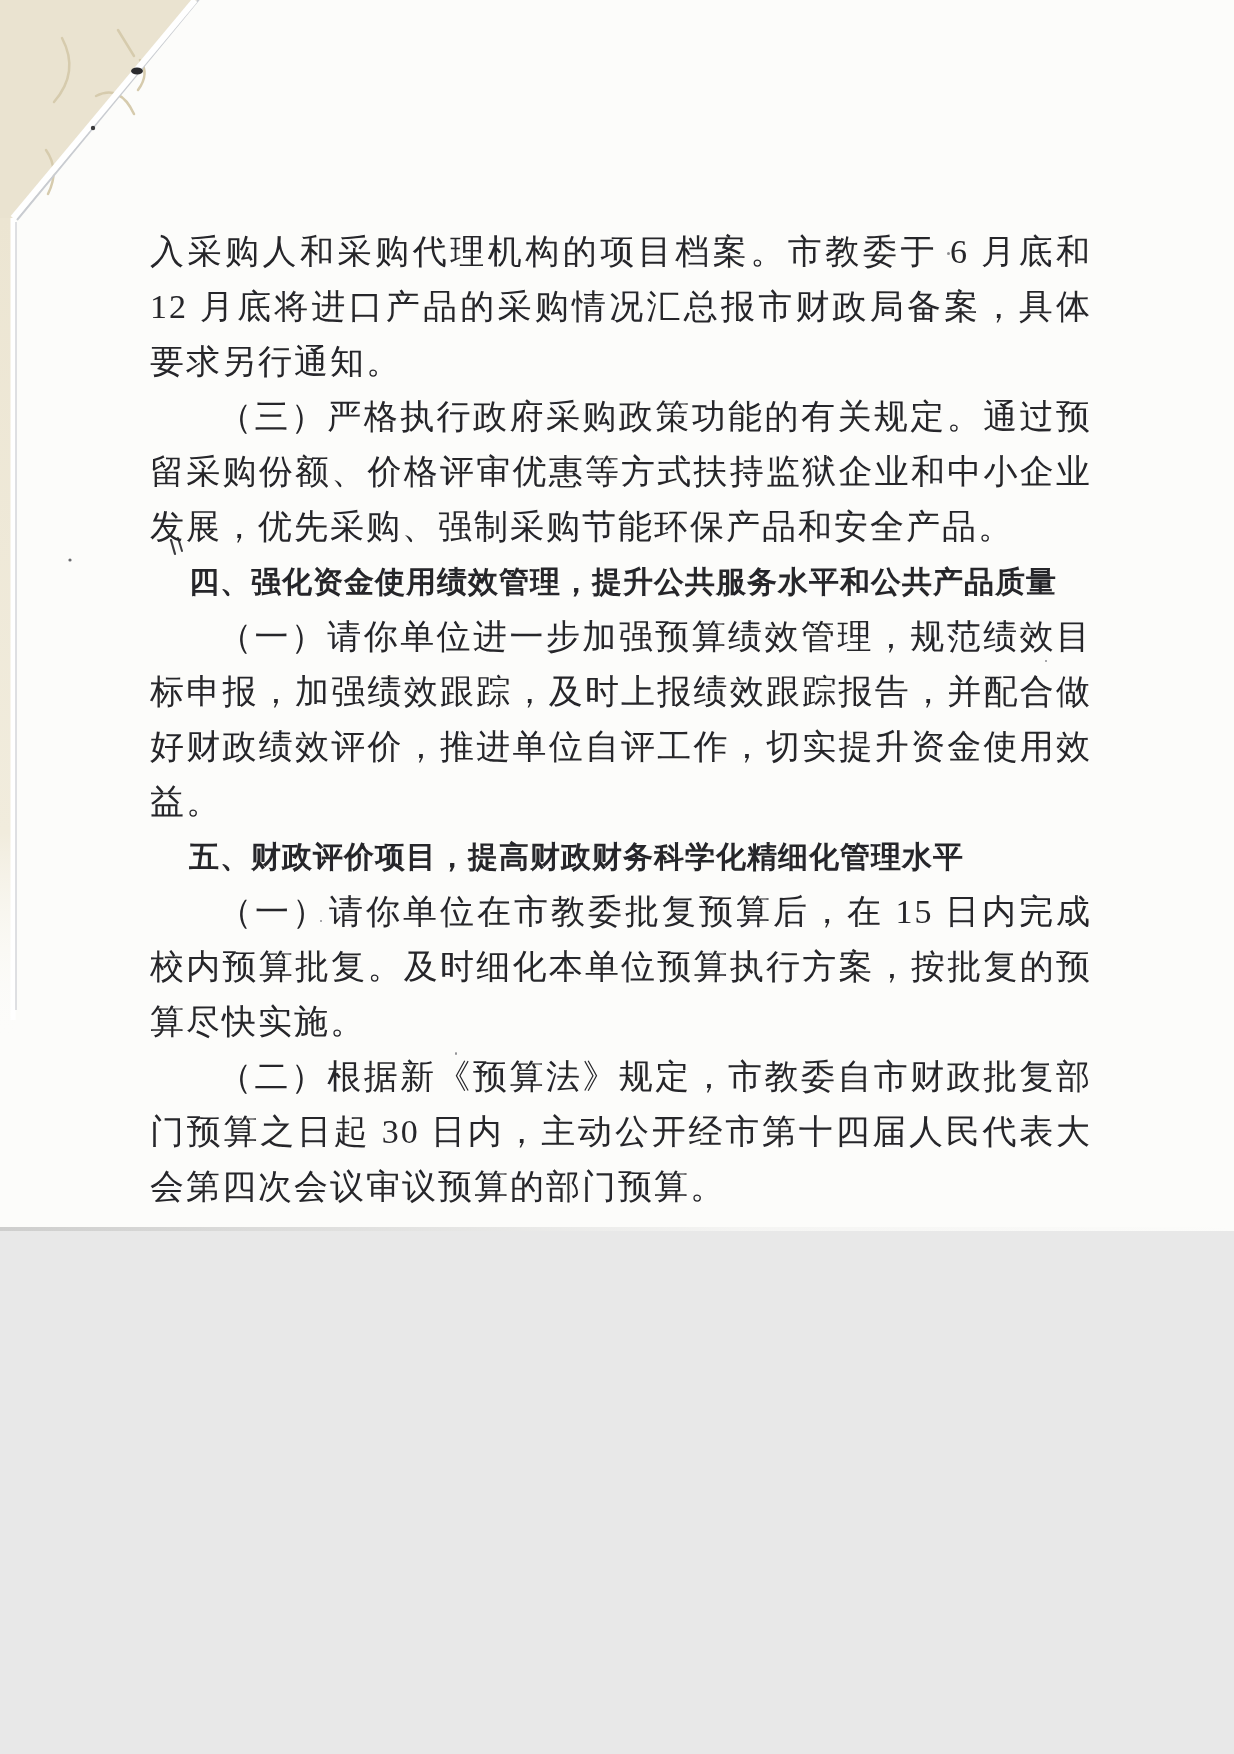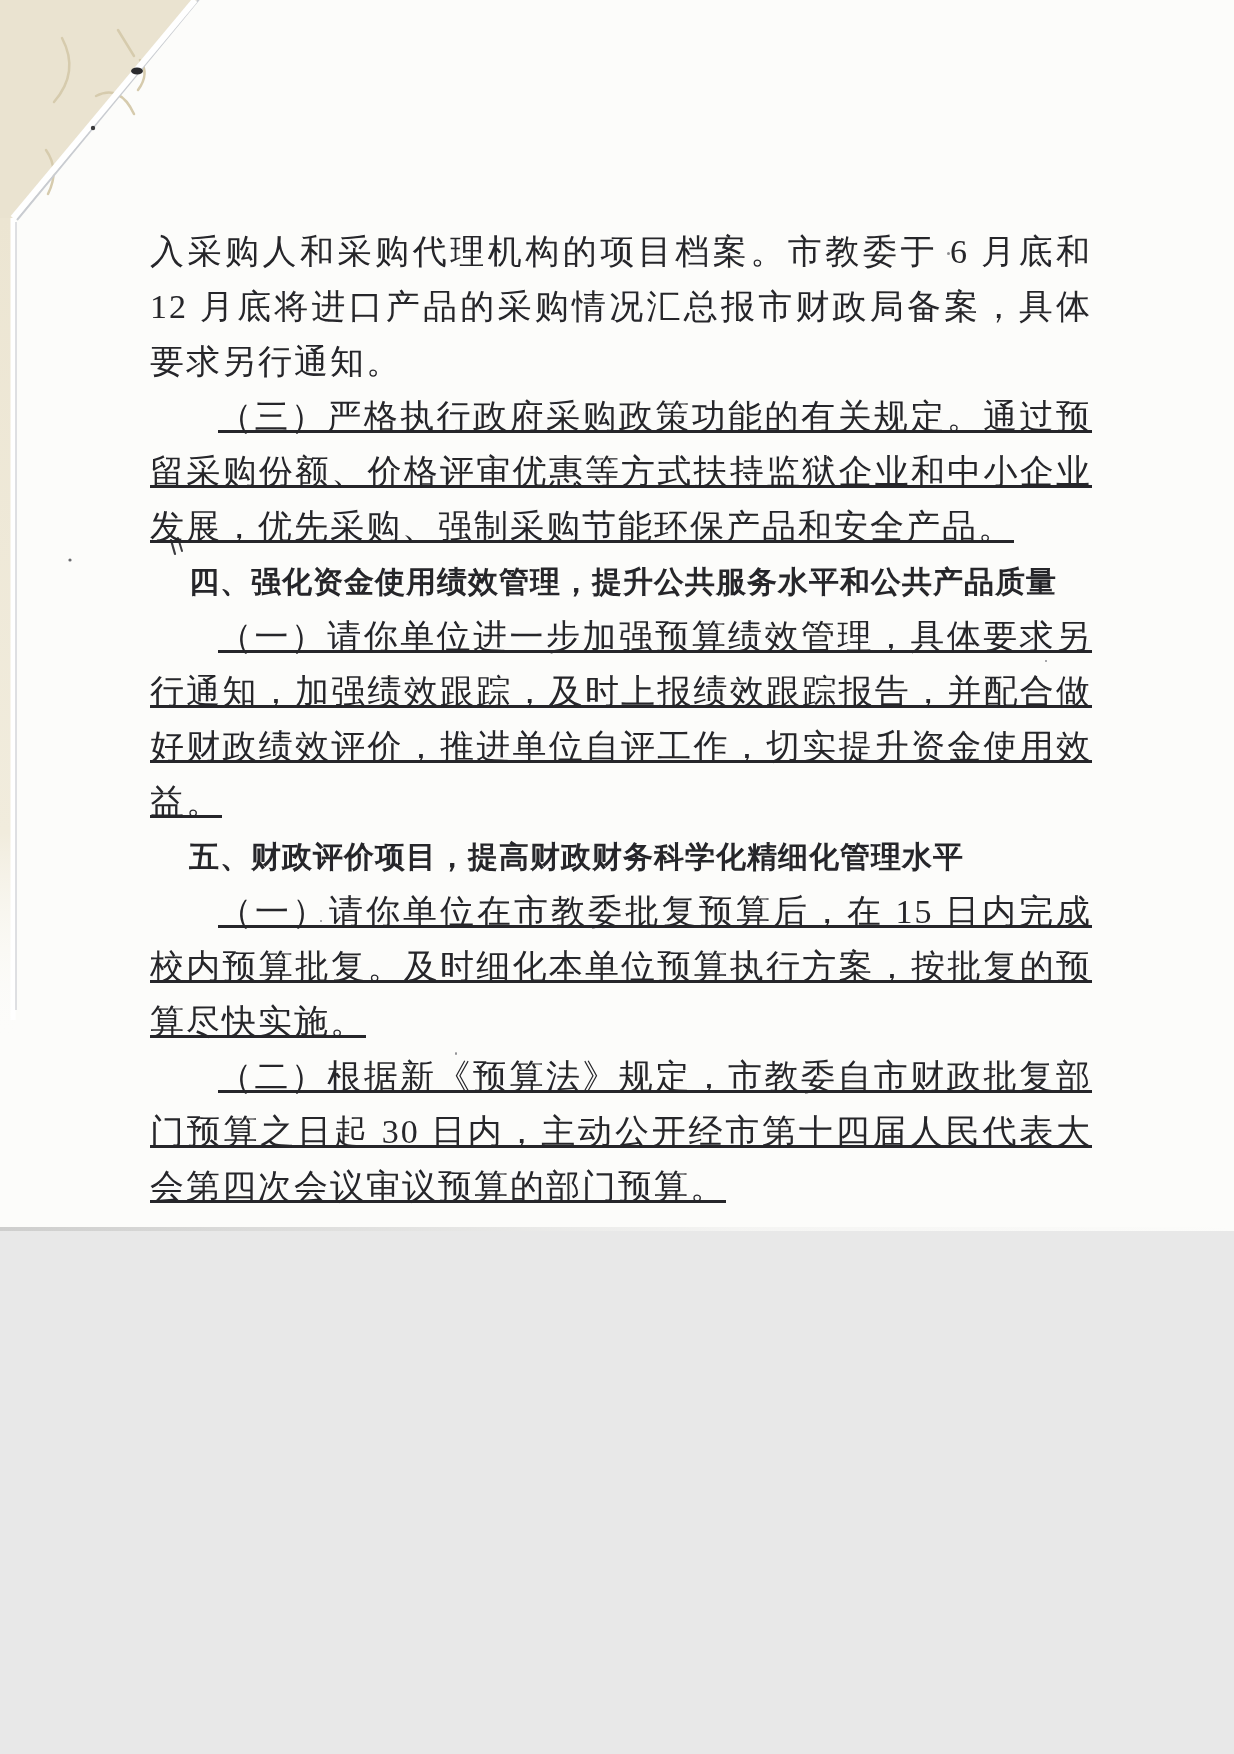--- a/index.html
+++ b/index.html
@@ -31,21 +31,21 @@
     top: 224px;
     left: 150px;
     width: 942px;
     font-size: 34px;
     line-height: 55px;
     letter-spacing: 2px;
     text-align: justify;
     text-align-last: left;
   }
   .doc-text .block { margin: 0; }
-  .block.body   { text-indent: 2em; text-decoration: underline; }
+  .block.body   { text-indent: 2em; }
   .block.body-first { text-indent: 0; }
   .block.heading {
     text-indent: 1.3em;
     font-family: "DejaVu Sans", "Liberation Sans", sans-serif;
     font-weight: 700;
     font-size: 30px;
     letter-spacing: 1px;
   }
   .pen-tick {
     position: absolute;
@@ -102,21 +102,21 @@
 
   <svg class="pen-tick" viewBox="0 0 16 22" xmlns="http://www.w3.org/2000/svg">
     <path d="M3,3 L7,17" stroke="#3b3b3f" stroke-width="2.2" stroke-linecap="round" fill="none"></path>
     <path d="M10,1 L14,14" stroke="#3b3b3f" stroke-width="2" stroke-linecap="round" fill="none"></path>
   </svg>
 
   <div class="doc-text">
     <p class="block body-first">入采购人和采购代理机构的项目档案。市教委于 6 月底和 12 月底将进口产品的采购情况汇总报市财政局备案，具体要求另行通知。</p>
     <p class="block body">（三）严格执行政府采购政策功能的有关规定。通过预留采购份额、价格评审优惠等方式扶持监狱企业和中小企业发展，优先采购、强制采购节能环保产品和安全产品。</p>
     <p class="block heading">四、强化资金使用绩效管理，提升公共服务水平和公共产品质量</p>
-    <p class="block body">（一）请你单位进一步加强预算绩效管理，具体要求另行通知，加强绩效跟踪，及时上报绩效跟踪报告，并配合做好财政绩效评价，推进单位自评工作，切实提升资金使用效益。</p>
+    <p class="block body">（一）请你单位进一步加强预算绩效管理，规范绩效目标申报，加强绩效跟踪，及时上报绩效跟踪报告，并配合做好财政绩效评价，推进单位自评工作，切实提升资金使用效益。</p>
     <p class="block heading">五、财政评价项目，提高财政财务科学化精细化管理水平</p>
     <p class="block body">（一）请你单位在市教委批复预算后，在 15 日内完成校内预算批复。及时细化本单位预算执行方案，按批复的预算尽快实施。</p>
     <p class="block body">（二）根据新《预算法》规定，市教委自市财政批复部门预算之日起 30 日内，主动公开经市第十四届人民代表大会第四次会议审议预算的部门预算。</p>
   </div>
 
   <div class="page-number">- 3 -</div>
 
   <div class="speck" style="left:947px; top:252px; width:3px; height:3px;"></div>
   <div class="speck" style="left:668px; top:525px; width:2px; height:2px;"></div>
   <div class="speck" style="left:455px; top:1052px; width:2px; height:3px;"></div>

